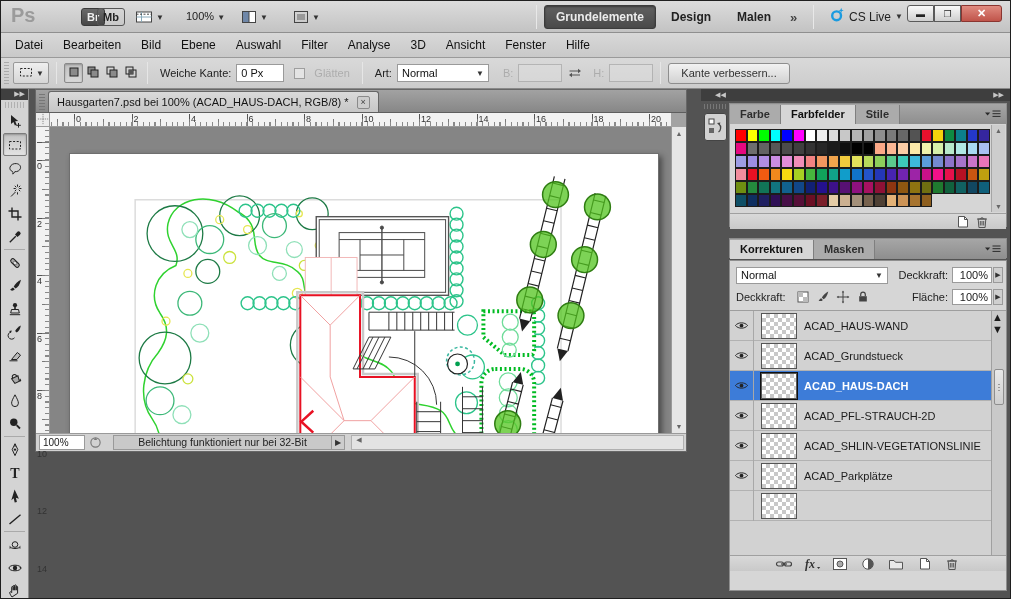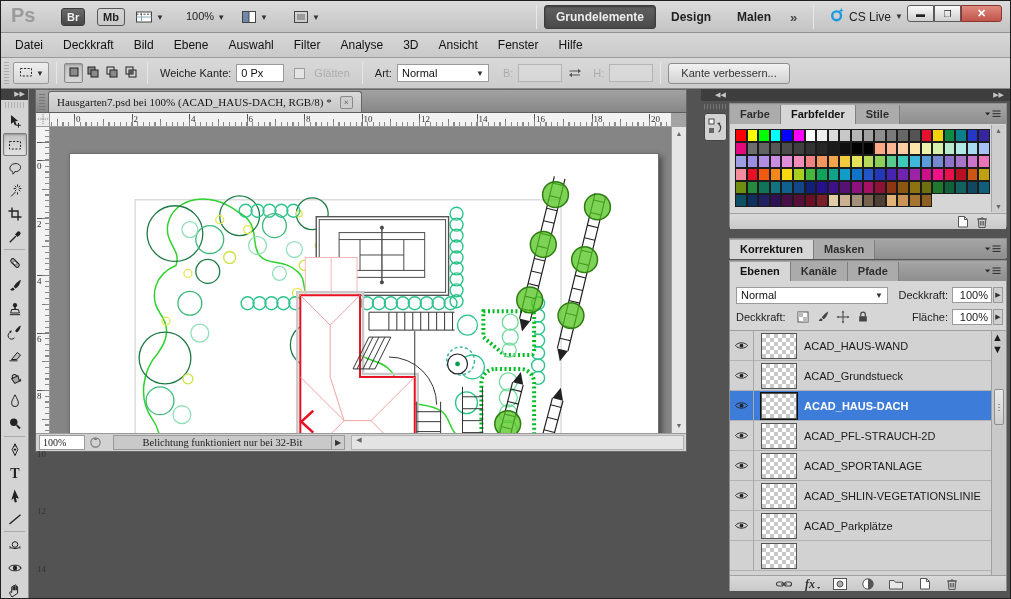--- a/index.html
+++ b/index.html
@@ -6,21 +6,21 @@
   *{box-sizing:border-box;}
   .app{position:relative;width:1011px;height:599px;background:#535353;overflow:hidden;
        font-family:"Liberation Sans",sans-serif;font-size:11px;color:#1a1a1a;
        border:1px solid #1f1f1f;}
   
   .topbar{position:absolute;left:0;top:0;width:100%;height:32px;
           background:linear-gradient(#dcdcdc,#c3c3c3);border-bottom:1px solid #8f8f8f;}
   .ps-logo{position:absolute;left:10px;top:3px;font-size:20px;font-weight:bold;color:#9b9b9b;letter-spacing:0;}
   .chip{position:absolute;top:7px;height:18px;padding:0 5px;line-height:16px;font-size:11px;font-weight:bold;
         border-radius:3px;cursor:default;}
-  .chip.dark{background:linear-gradient(#6a6a6a,#474747);color:#f0f0f0;border:1px solid #3a3a3a;}
+  .chip.dark{background:linear-gradient(#6a6a6a,#474747);color:#f0f0f0;border:1px solid #3a3a3a;margin-left:20px;}
   .chip.light{background:transparent;color:#222;border:1.4px solid #555;}
   .tb-ic{position:absolute;top:7px;height:18px;display:flex;align-items:center;gap:3px;}
   .tb-ic svg{display:block;}
   .caret{font-size:8px;color:#333;}
   .tb-sep{position:absolute;top:4px;width:1px;height:24px;background:#9a9a9a;border-right:1px solid #e8e8e8;}
   .zoom-lvl{position:absolute;top:9px;font-size:11px;color:#222;}
   .workspaces{position:absolute;left:543px;top:4px;display:flex;align-items:center;gap:4px;}
   .ws-tab{padding:4px 11px;border-radius:3px;color:#222;font-weight:bold;font-size:12px;}
   .ws-tab.active{background:linear-gradient(#606060,#4a4a4a);color:#ececec;border:1px solid #3c3c3c;box-shadow:inset 0 1px 2px rgba(0,0,0,.4);}
   .ws-more{font-size:13px;font-weight:bold;color:#444;padding:0 4px;}
@@ -57,21 +57,21 @@
            background:linear-gradient(#f2f2f2,#d2d2d2);color:#333;display:flex;align-items:center;}
   
   .toolbox{position:absolute;left:0;top:88px;width:28px;bottom:0;background:#d4d4d4;border-right:1px solid #8c8c8c;}
   .toolbox-head{height:11px;background:#3f3f3f;color:#c9c9c9;font-size:7px;text-align:right;padding:1px 3px 0 0;}
   .toolbox-grip{height:6px;background:repeating-linear-gradient(90deg,#b0b0b0 0 1px,transparent 1px 3px);margin:2px 4px;}
   .tool{width:24px;height:23px;margin:0 auto;display:flex;align-items:center;justify-content:center;border-radius:2px;}
   .tool svg{width:16px;height:16px;}
   .tool.selected{background:linear-gradient(#c3c3c3,#e2e2e2);border:1px solid #7c7c7c;box-shadow:inset 0 1px 2px rgba(0,0,0,.25);}
   .tool-sep{height:1px;background:#aaa;margin:1px 3px;}
   
-  .docwin{position:absolute;left:34px;top:88px;width:652px;height:363px;background:#a3a3a3;border:1px solid #676767;font-family:Liberation Serif, serif;}
+  .docwin{position:absolute;left:34px;top:88px;width:652px;height:363px;background:#a3a3a3;border:1px solid #676767;}
   .tabbar{position:absolute;left:0;top:0;right:0;height:23px;background:linear-gradient(#a2a2a2,#878787);border-bottom:1px solid #5e5e5e;display:flex;align-items:flex-end;}
   .tabgrip{width:6px;height:16px;margin:0 3px 2px 3px;background:repeating-linear-gradient(180deg,#777 0 1px,transparent 1px 3px);}
   .doctab{height:21px;display:flex;align-items:center;padding:0 8px;gap:8px;
           background:linear-gradient(#dadada,#c6c6c6);border:1px solid #666;border-bottom:none;border-radius:3px 3px 0 0;color:#151515;}
   .tabclose{width:13px;height:13px;border:1px solid #8a8a8a;background:#cdcdcd;border-radius:2px;
             font-size:9px;line-height:11px;text-align:center;color:#444;}
   .ruler-corner{position:absolute;left:0;top:23px;width:14px;height:14px;background:#ececec;border-right:1px solid #9a9a9a;border-bottom:1px solid #9a9a9a;display:flex;align-items:center;justify-content:center;}
   .hruler{position:absolute;left:14px;top:23px;right:15px;height:14px;background:#f2f2f2;border-bottom:1px solid #9a9a9a;
     background-image:
       repeating-linear-gradient(90deg,#8a8a8a 0 1px,transparent 1px 5.75px),
@@ -205,21 +205,21 @@
     </div>
     <div class="winbtns">
       <div class="winbtn">▬</div>
       <div class="winbtn">❐</div>
       <div class="winbtn close">✕</div>
     </div>
   </div>
 
   <div class="menubar">
       <span class="menu-item">Datei</span>
-      <span class="menu-item">Deckkraft</span>
+      <span class="menu-item">Bearbeiten</span>
       <span class="menu-item">Bild</span>
       <span class="menu-item">Ebene</span>
       <span class="menu-item">Auswahl</span>
       <span class="menu-item">Filter</span>
       <span class="menu-item">Analyse</span>
       <span class="menu-item">3D</span>
       <span class="menu-item">Ansicht</span>
       <span class="menu-item">Fenster</span>
       <span class="menu-item">Hilfe</span>
     </div>
@@ -907,29 +907,20 @@
               <svg viewBox="0 0 16 14" width="16" height="14">
                 <path d="M4.2 4h7.6l-.7 8.5H4.9z" fill="none" stroke="#555"></path>
                 <path d="M3 4h10M6.5 4a1.5 1.2 0 013 0" fill="none" stroke="#555"></path>
                 <path d="M6.3 6v4.5M8 6v4.5M9.7 6v4.5" stroke="#555"></path>
               </svg>
             </span>
         </div>
       </div>
 
       <div class="pgroup" style="top:159px;height:331px">
-        <div class="ptabs" id="ly-tabs">
-            <span class="ptab active">Ebenen</span>
-            <span class="ptab">Kanäle</span>
-            <span class="ptab">Pfade</span>
-            <span class="pmenu"><svg viewBox="0 0 20 12" width="20" height="12">
-                <path fill="#2a2a2a" d="M2 4.5l2.6 3 2.6-3z"></path>
-                <path stroke="#2a2a2a" d="M9.5 3h8M9.5 5.7h8M9.5 8.4h8"></path>
-              </svg></span>
-          </div>
         <div class="ly-controls">
           <div class="ctl-row">
             <div class="blendsel">
                 <span>Normal</span>
                 <span class="caret">▼</span>
               </div>
             <span class="ctl-label">Deckkraft:</span>
             <div class="valbox">100%</div>
             <div class="valarr">▶</div>
           </div>
@@ -1007,30 +998,20 @@
     <span class="layer-name">ACAD_PFL-STRAUCH-2D</span>
               </div>
               <div class="layer-row">
     <span class="eye-cell">
                   <svg viewBox="0 0 16 16" width="16" height="16">
                     <path fill="none" stroke="#222" d="M1.5 8C4.5 4.2 11.5 4.2 14.5 8 11.5 11.8 4.5 11.8 1.5 8z"></path>
                     <circle cx="8" cy="8" r="2" fill="#222"></circle>
                   </svg>
                 </span>
     <span class="thumb"></span>
-    <span class="layer-name">ACAD_SPORTANLAGE</span>
-              </div>
-              <div class="layer-row">
-    <span class="eye-cell">
-                  <svg viewBox="0 0 16 16" width="16" height="16">
-                    <path fill="none" stroke="#222" d="M1.5 8C4.5 4.2 11.5 4.2 14.5 8 11.5 11.8 4.5 11.8 1.5 8z"></path>
-                    <circle cx="8" cy="8" r="2" fill="#222"></circle>
-                  </svg>
-                </span>
-    <span class="thumb"></span>
     <span class="layer-name">ACAD_SHLIN-VEGETATIONSLINIE</span>
               </div>
               <div class="layer-row">
     <span class="eye-cell">
                   <svg viewBox="0 0 16 16" width="16" height="16">
                     <path fill="none" stroke="#222" d="M1.5 8C4.5 4.2 11.5 4.2 14.5 8 11.5 11.8 4.5 11.8 1.5 8z"></path>
                     <circle cx="8" cy="8" r="2" fill="#222"></circle>
                   </svg>
                 </span>
     <span class="thumb"></span>

